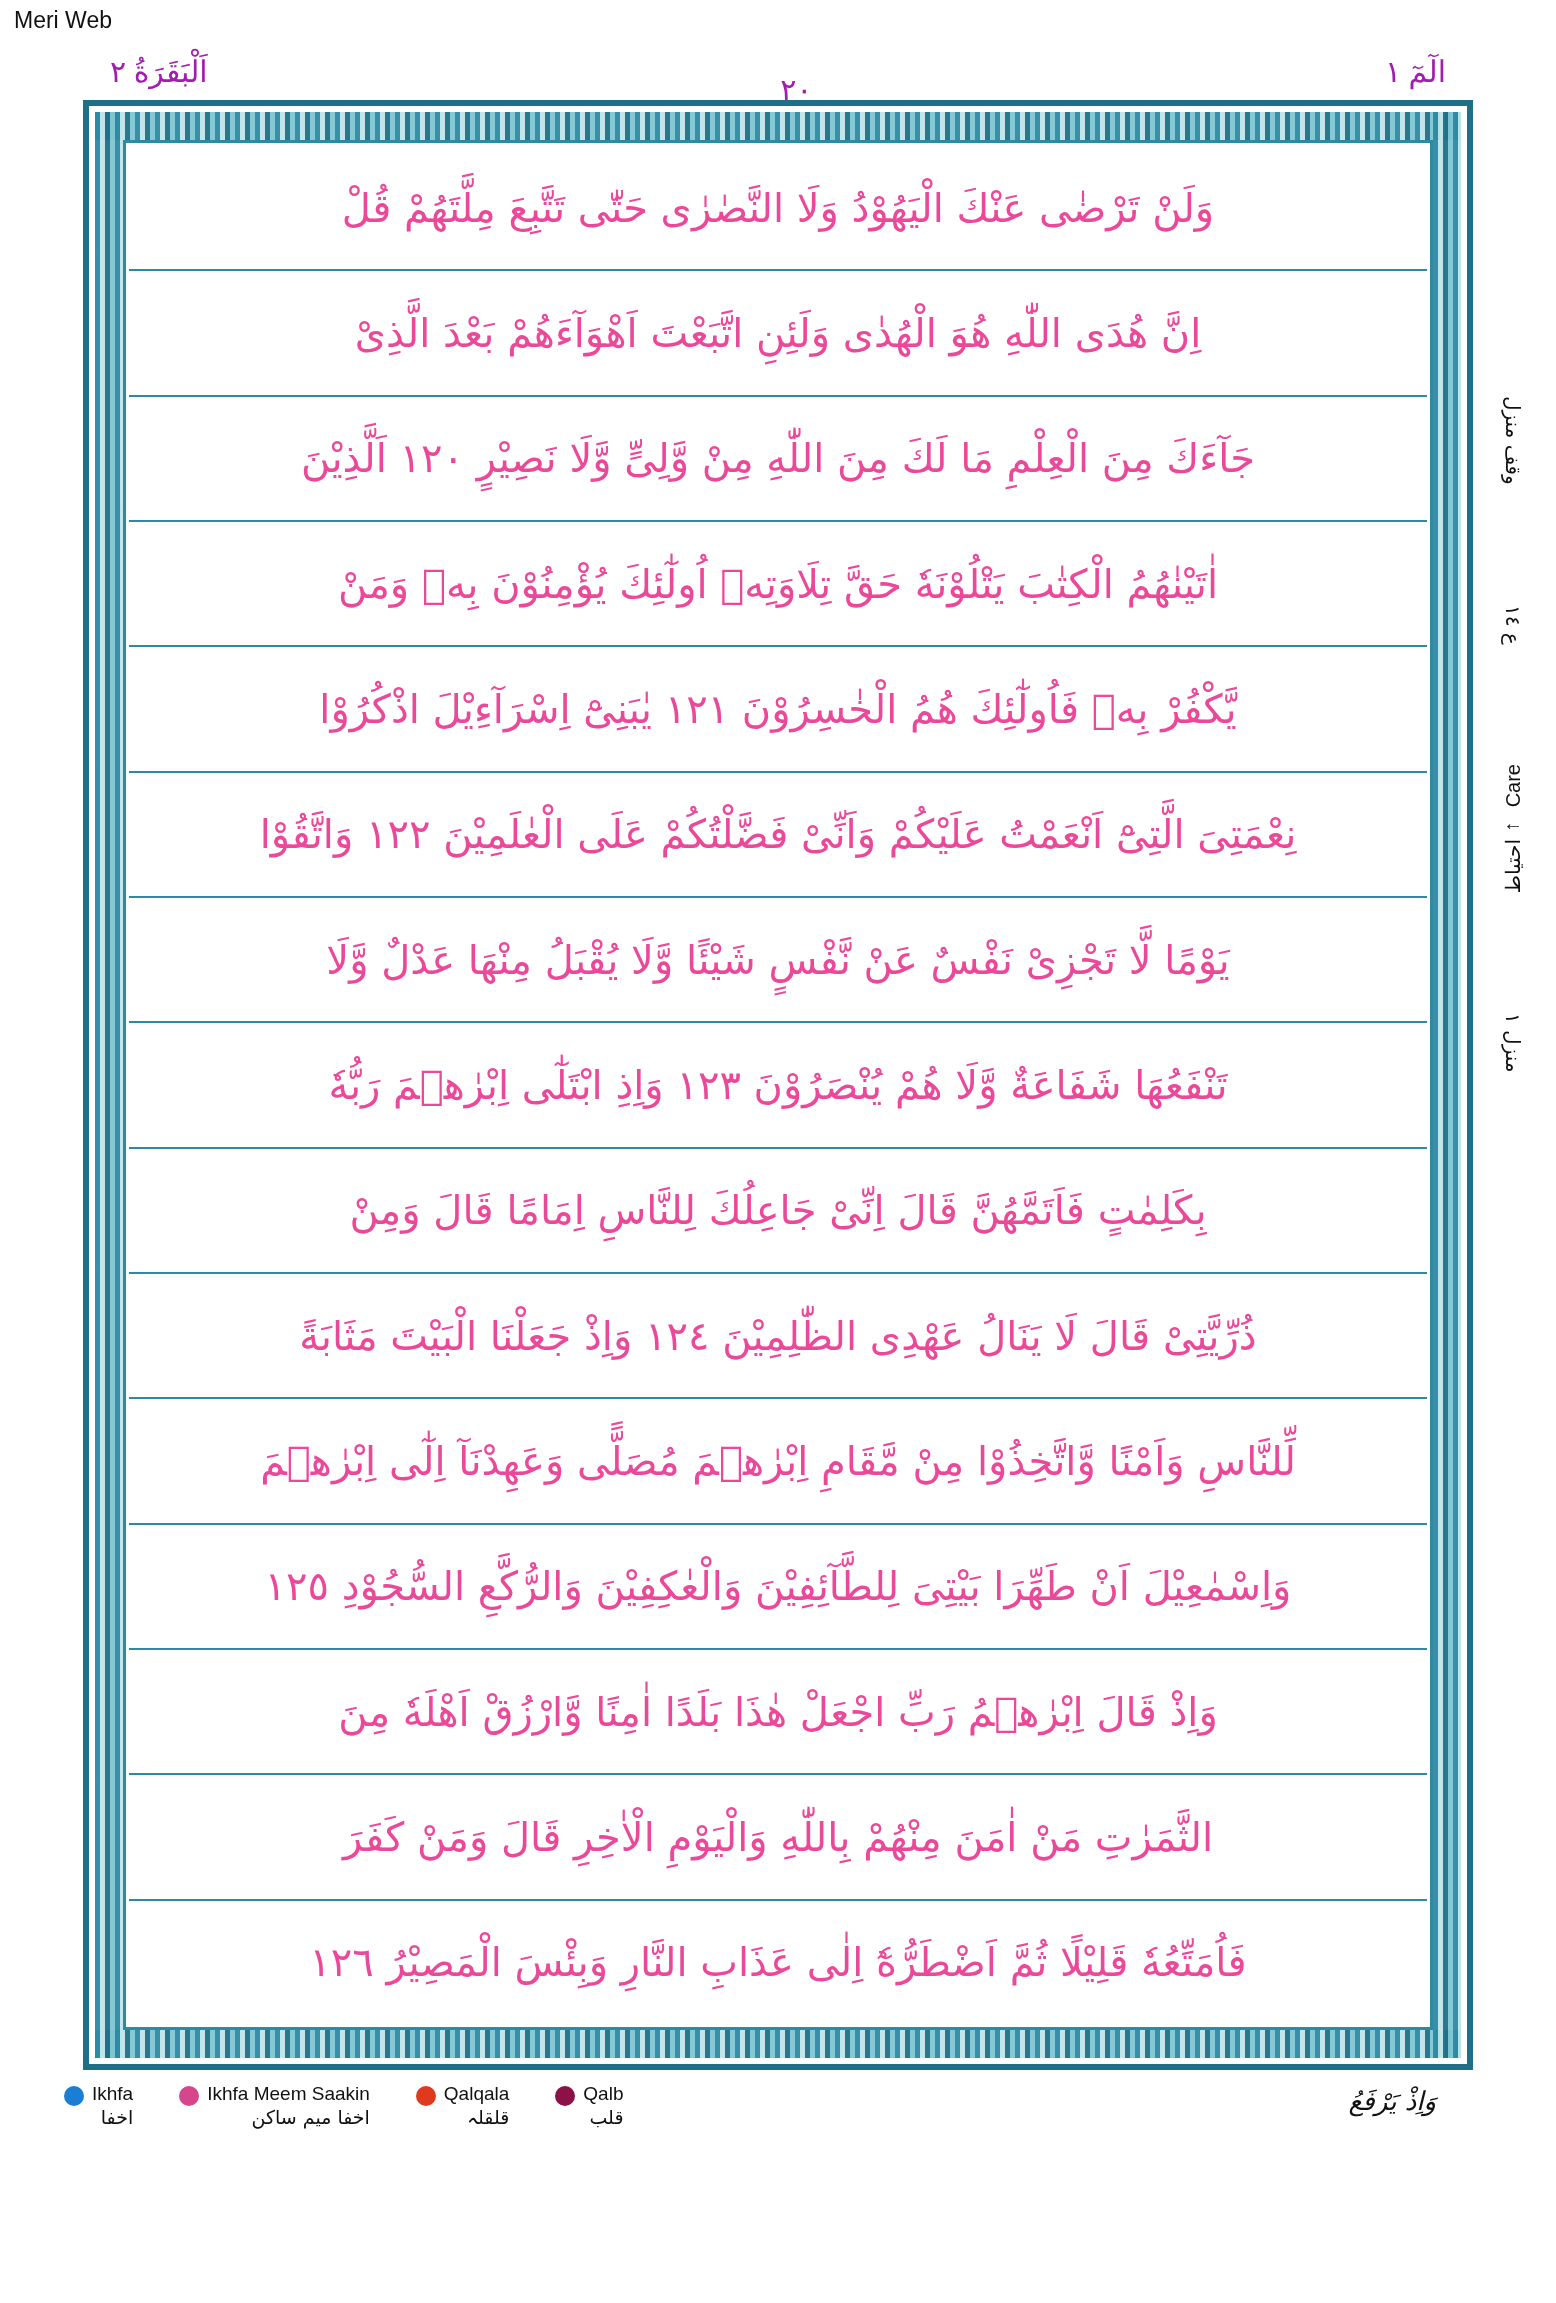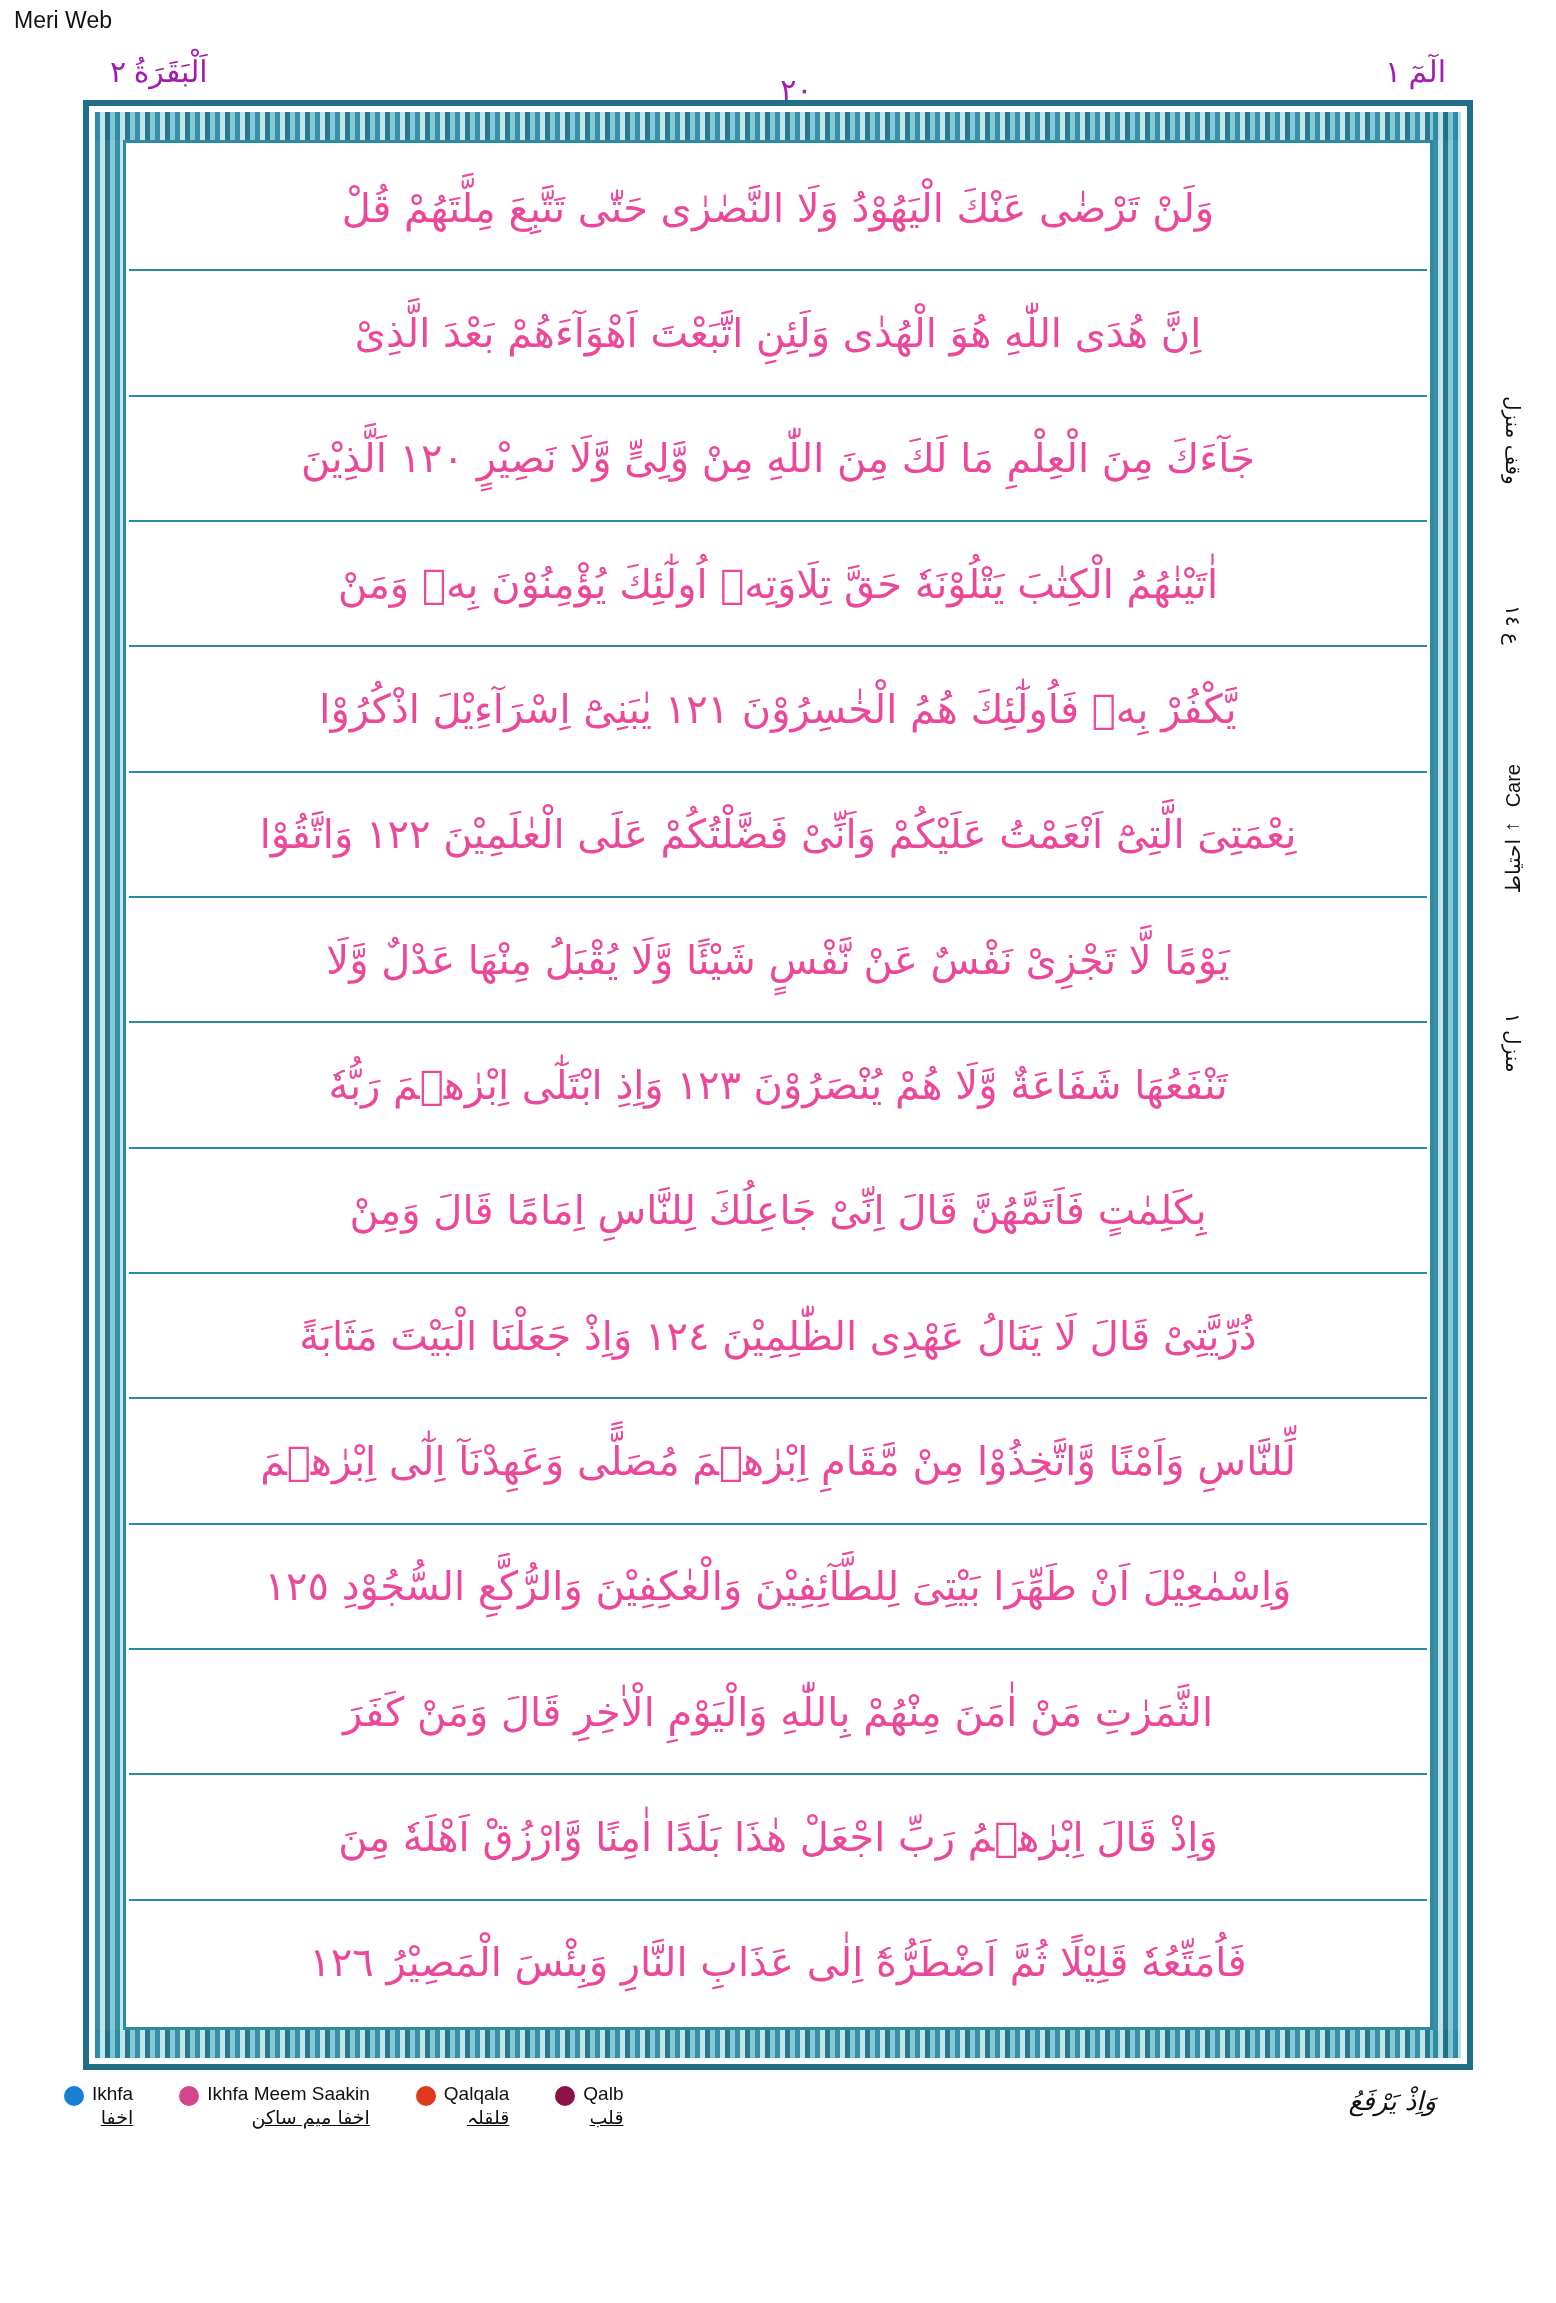--- a/index.html
+++ b/index.html
@@ -198,21 +198,20 @@
   .legend-en {
     font-size: 19px;
     color: #111;
     font-family: "Liberation Sans", sans-serif;
   }
   .legend-ar {
     font-size: 19px;
     color: #111;
     font-family: "DejaVu Sans", "Liberation Sans", sans-serif;
     direction: rtl;
-    text-decoration: underline;
   }
 </style>
 </head>
 <body>
 
 <div class="site-header">Meri Web</div>
 
 <div class="page-header">
   <div class="hdr-item">الٓمٓ ١</div>
   <div class="hdr-item hdr-center">٢٠</div>
@@ -257,24 +256,24 @@
     <div class="aline">
         <span class="atext">ذُرِّيَّتِىْ قَالَ لَا يَنَالُ عَهْدِى الظّٰلِمِيْنَ ١٢٤ وَاِذْ جَعَلْنَا الْبَيْتَ مَثَابَةً</span>
       </div>
     <div class="aline">
         <span class="atext">لِّلنَّاسِ وَاَمْنًا وَّاتَّخِذُوْا مِنْ مَّقَامِ اِبْرٰهٖمَ مُصَلًّى وَعَهِدْنَآ اِلٰٓى اِبْرٰهٖمَ</span>
       </div>
     <div class="aline">
         <span class="atext">وَاِسْمٰعِيْلَ اَنْ طَهِّرَا بَيْتِىَ لِلطَّآئِفِيْنَ وَالْعٰكِفِيْنَ وَالرُّكَّعِ السُّجُوْدِ ١٢٥</span>
       </div>
     <div class="aline">
+        <span class="atext">وَاِذْ قَالَ اِبْرٰهٖمُ رَبِّ اجْعَلْ هٰذَا بَلَدًا اٰمِنًا وَّارْزُقْ اَهْلَهٗ مِنَ</span>
+      </div>
+    <div class="aline">
         <span class="atext">الثَّمَرٰتِ مَنْ اٰمَنَ مِنْهُمْ بِاللّٰهِ وَالْيَوْمِ الْاٰخِرِ قَالَ وَمَنْ كَفَرَ</span>
-      </div>
-    <div class="aline">
-        <span class="atext">وَاِذْ قَالَ اِبْرٰهٖمُ رَبِّ اجْعَلْ هٰذَا بَلَدًا اٰمِنًا وَّارْزُقْ اَهْلَهٗ مِنَ</span>
       </div>
     <div class="aline">
         <span class="atext">فَاُمَتِّعُهٗ قَلِيْلًا ثُمَّ اَضْطَرُّهٗٓ اِلٰى عَذَابِ النَّارِ وَبِئْسَ الْمَصِيْرُ ١٢٦</span>
       </div>
   </div>
 
   <div class="side-marks">
     <div class="side-mark">وقف منزل</div>
     <div class="side-mark">ع ١٤</div>
     <div class="care-mark">

